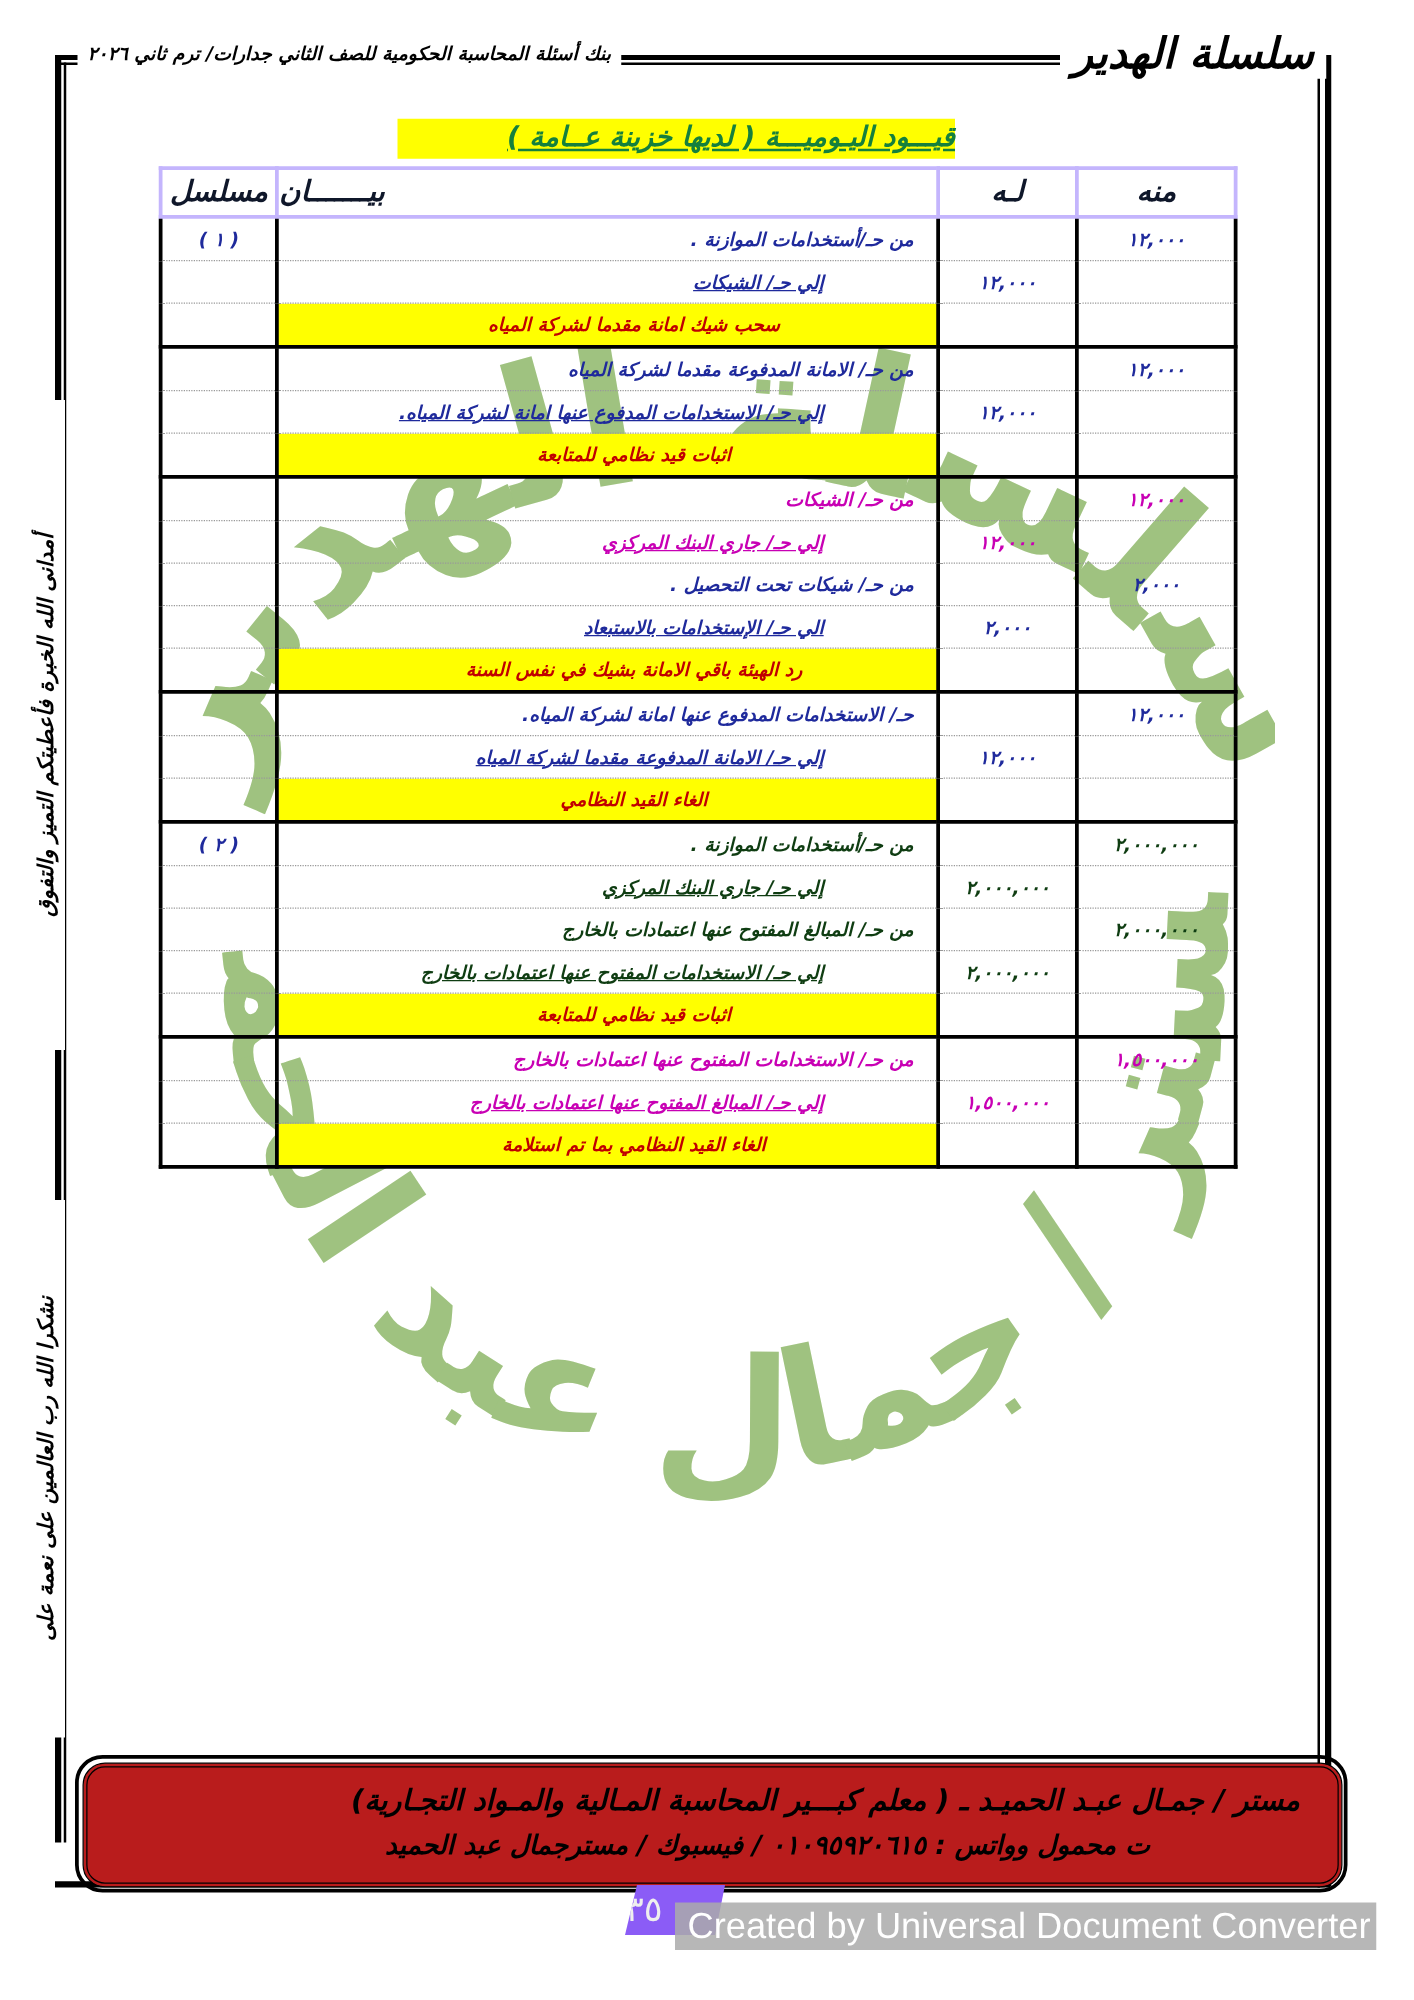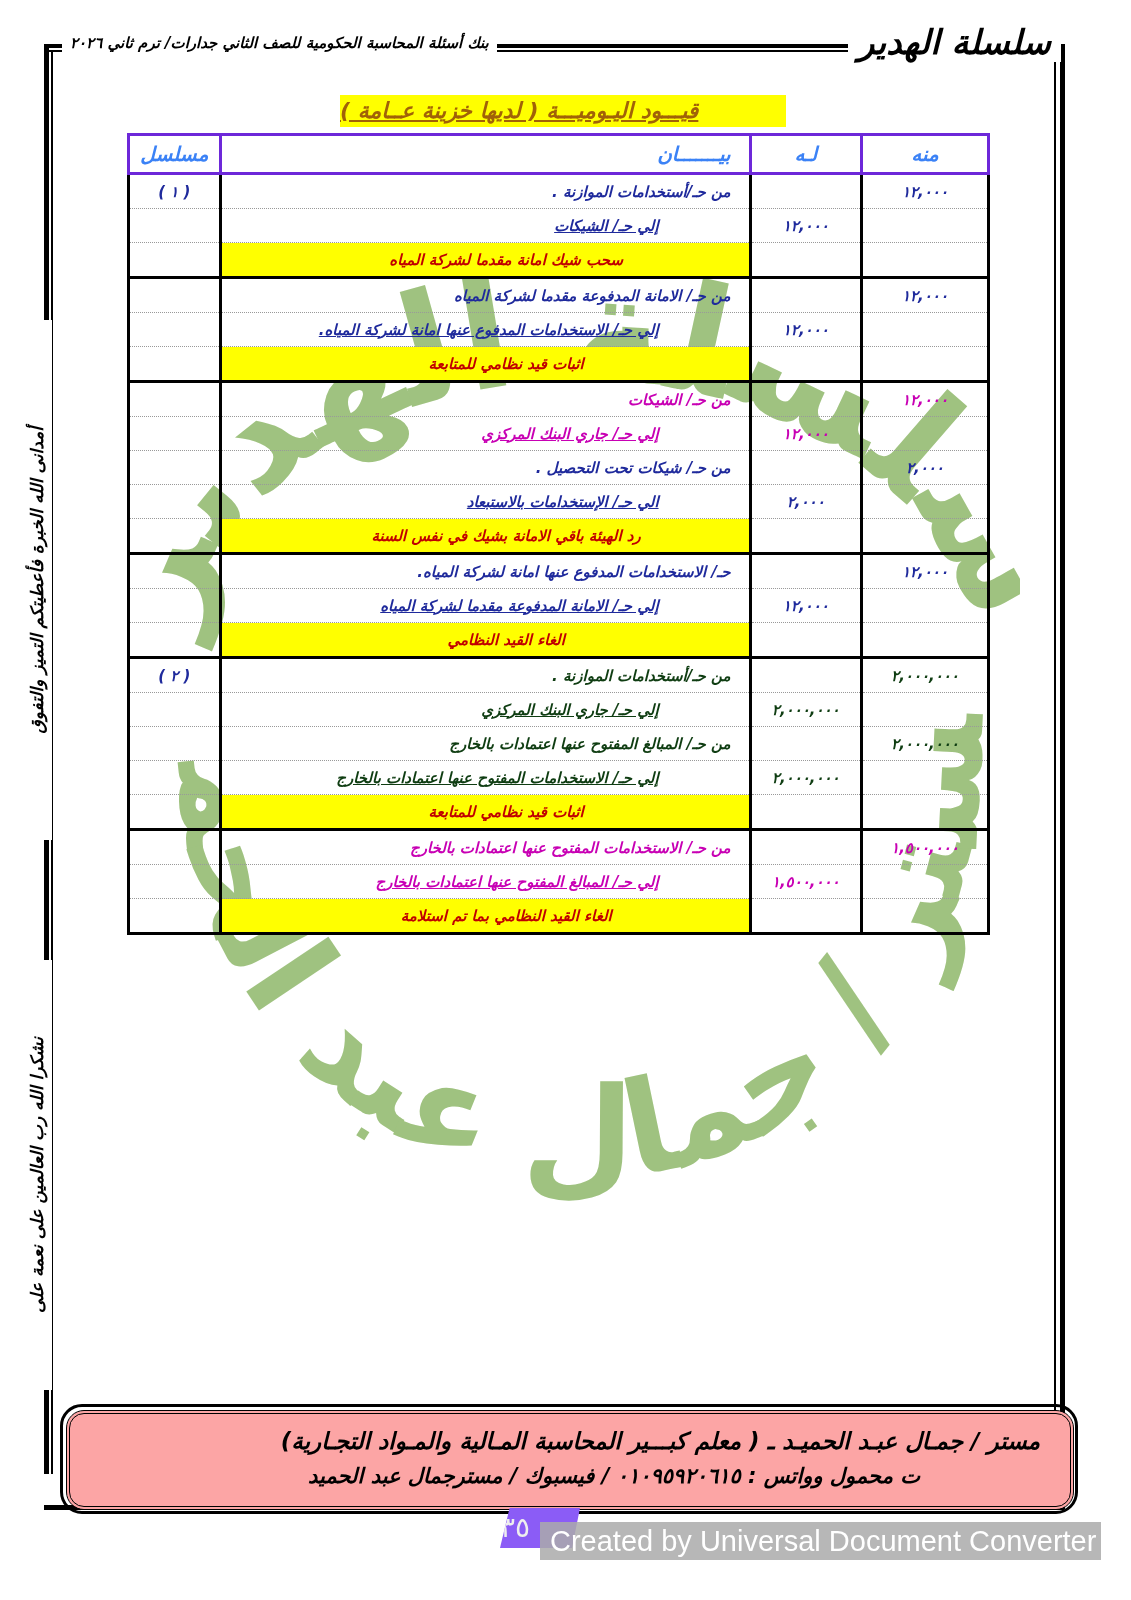--- a/index.html
+++ b/index.html
@@ -8,45 +8,45 @@
   .frame-top2{position:absolute;left:48px;top:50px;width:1016px;height:2px;background:#000;}
   .frame-left{position:absolute;left:44px;top:44px;width:5px;height:1430px;background:#000;}
   .frame-left2{position:absolute;left:51px;top:50px;width:2px;height:1424px;background:#000;}
   .frame-right{position:absolute;left:1060px;top:44px;width:5px;height:1465px;background:#000;}
   .frame-right2{position:absolute;left:1054px;top:50px;width:2px;height:1460px;background:#000;}
   .frame-bottom{position:absolute;left:44px;top:1505px;width:1020px;height:5px;background:#000;}
 
   .hdr-brand{position:absolute;right:70px;top:22px;background:#fff;padding:0 10px;font-family:"DejaVu Serif",serif;font-weight:bold;font-style:italic;font-size:34px;direction:rtl;}
   .hdr-sub{position:absolute;left:62px;top:34px;background:#fff;padding:0 8px;font-weight:bold;font-style:italic;font-size:15px;direction:rtl;}
 
-  .title{position:absolute;left:340px;top:95px;width:446px;height:32px;background:#ffff00;color:#a16207;font-weight:bold;font-style:italic;font-size:22px;direction:rtl;text-align:left;line-height:32px;text-decoration:underline;}
+  .title{position:absolute;left:318px;top:95px;width:446px;height:32px;background:#ffff00;color:#15803d;font-weight:bold;font-style:italic;font-size:22px;direction:rtl;text-align:right;line-height:32px;text-decoration:underline;}
 
   .side-top{position:absolute;left:22px;top:320px;width:30px;height:520px;display:flex;align-items:center;justify-content:center;background:#fff;}
   .side-bot{position:absolute;left:22px;top:960px;width:30px;height:430px;display:flex;align-items:center;justify-content:center;background:#fff;}
   .vtext{writing-mode:vertical-rl;transform:rotate(180deg);font-weight:bold;font-style:italic;font-size:17px;direction:rtl;white-space:nowrap;}
 
   .watermark{position:absolute;left:120px;top:260px;width:900px;height:950px;pointer-events:none;}
 
   table.journal{position:absolute;left:127px;top:133px;width:863px;border-collapse:collapse;direction:rtl;z-index:2;}
   table.journal td, table.journal th{padding:0;height:33px;font-size:15px;font-weight:bold;font-style:italic;}
-  table.journal th{height:36px;color:#3b82f6;font-size:20px;border:3px solid #6d28d9;background:#fff;}
+  table.journal th{height:36px;color:#0f172a;font-size:23px;border:3px solid #c4b5fd;background:#fff;}
   .c-debit{width:136px;text-align:center;border-left:3px solid #000;border-right:3px solid #000;}
   .c-credit{width:117px;text-align:center;border-left:3px solid #000;}
   .c-desc{width:513px;border-left:3px solid #000;padding-right:18px !important;text-align:right;}
   .c-serial{width:93px;text-align:center;border-left:3px solid #000;}
   tr.r td{border-bottom:1px dotted #999;}
   tr.last td{border-bottom:3px solid #000;}
   td.desc-from{padding-right:18px !important;margin-left:16px;}
   td.desc-to{padding-right:90px !important;text-decoration:underline;}
   td.desc-note{background:#ffff00;color:#c00000;text-align:center;padding-left:60px !important;}
   .blue{color:#1f2a9c;}
   .pink{color:#c800b4;}
   .green{color:#0f3d12;}
 
-  .footer-box{position:absolute;left:66px;top:1410px;width:1000px;height:92px;border:4px double #000;border-radius:18px;background:#fca5a5;z-index:3;}
+  .footer-box{position:absolute;left:66px;top:1410px;width:1000px;height:92px;border:4px double #000;border-radius:18px;background:#b91c1c;z-index:3;}
   .footer-box2{position:absolute;left:60px;top:1404px;width:1012px;height:104px;border:3px solid #000;border-radius:22px;z-index:2;}
   .footer-l1{position:absolute;right:30px;top:14px;font-weight:bold;font-style:italic;font-size:23px;direction:rtl;white-space:nowrap;}
   .footer-l2{position:absolute;right:150px;top:50px;font-weight:bold;font-style:italic;font-size:21px;direction:rtl;white-space:nowrap;}
 
   .pagenum{position:absolute;left:500px;top:1508px;width:80px;height:40px;background:#8b5cf6;color:#eee;font-size:28px;text-align:left;line-height:40px;z-index:4;clip-path:polygon(12% 0,100% 0,90% 100%,0 100%);}
   .converter{position:absolute;left:540px;top:1522px;width:551px;height:38px;background:rgba(170,170,170,0.85);color:#fff;font-family:"Liberation Sans",sans-serif;font-size:29px;line-height:38px;padding-left:10px;z-index:5;white-space:nowrap;}
 </style>
 </head>
 <body>
 
@@ -81,21 +81,21 @@
 </div>
 <div class="side-bot">
   <span class="vtext">نشكرا الله رب العالمين على نعمة على</span>
 </div>
 
 <table class="journal">
   <thead>
     <tr>
       <th class="c-debit">منه</th>
       <th class="c-credit">لـه</th>
-      <th class="c-desc" style="text-align:right">بيـــــــان</th>
+      <th class="c-desc" style="text-align:left">بيـــــــان</th>
       <th class="c-serial">مسلسل</th>
     </tr>
   </thead>
   <tbody id="journal-body">
       <tr class="r">
         <td class="c-debit blue">١٢,٠٠٠</td>
         <td class="c-credit blue"></td>
         <td class="c-desc blue desc-from">من حـ/أستخدامات الموازنة .</td>
         <td class="c-serial blue">( ١ )</td>
       </tr>

